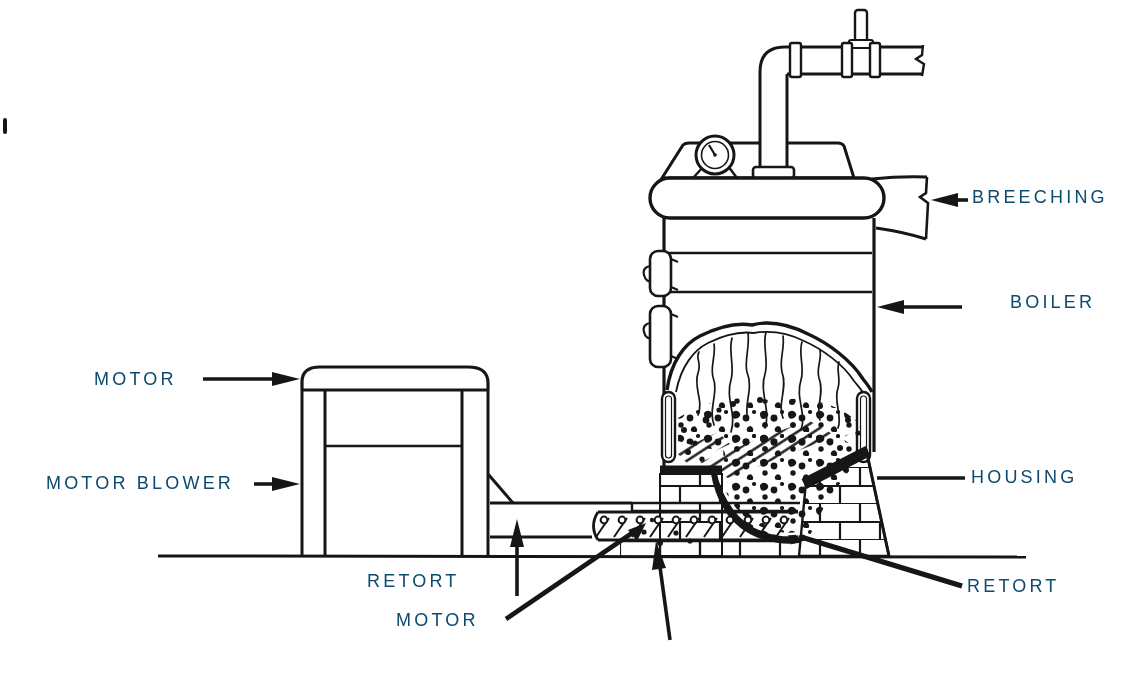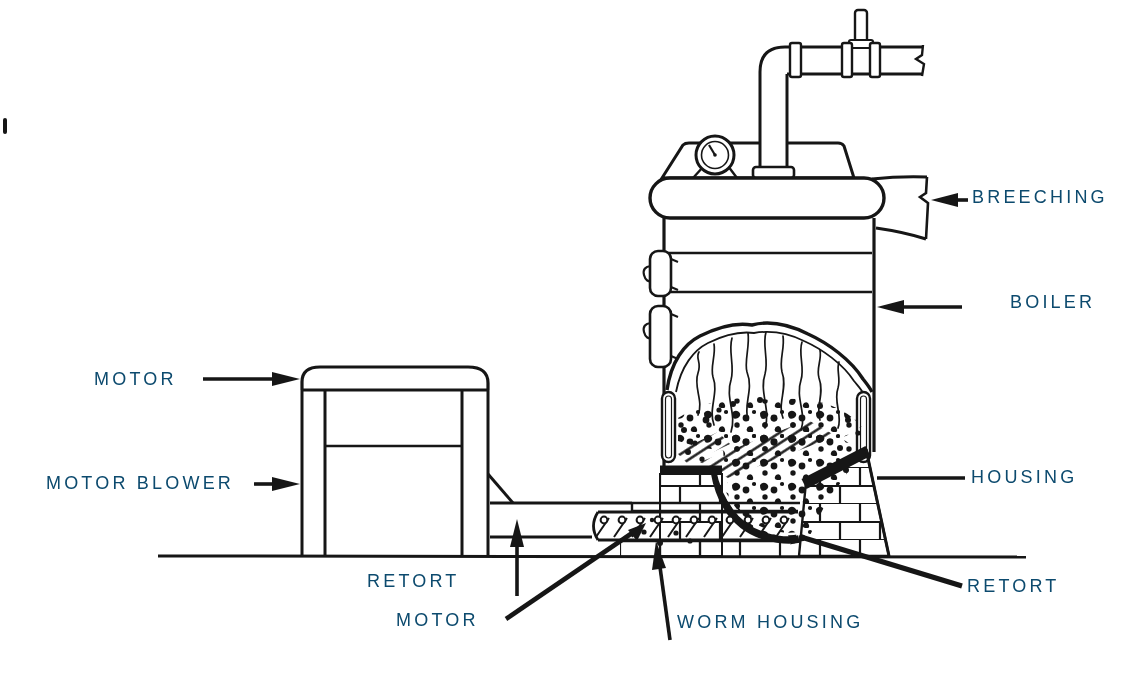--- a/index.html
+++ b/index.html
@@ -245,17 +245,16 @@
     <path d="M877,478 H965" stroke-width="3.6"></path>
   </g>
 </svg>
 
 <div class="lbl" style="left:972px;top:187px;">BREECHING</div>
 <div class="lbl" style="left:968px;top:292px;margin-left:42px;">BOILER</div>
 <div class="lbl" style="left:94px;top:369px;">MOTOR</div>
 <div class="lbl lbl-block" style="left:4px;top:470px;width:272px;text-align:center;"><span>MOTOR BLOWER</span><br></div>
 <div class="lbl" style="left:367px;top:571px;">RETORT</div>
 <div class="lbl" style="left:396px;top:610px;">MOTOR</div>
-<div class="lbl" style="left:677px;top:612px;">WORM HOUSING</div>
 <div class="lbl" style="left:967px;top:576px;">RETORT</div>
 <div class="lbl" style="left:971px;top:467px;">HOUSING</div>
 
 </div>
 
 </body></html>

